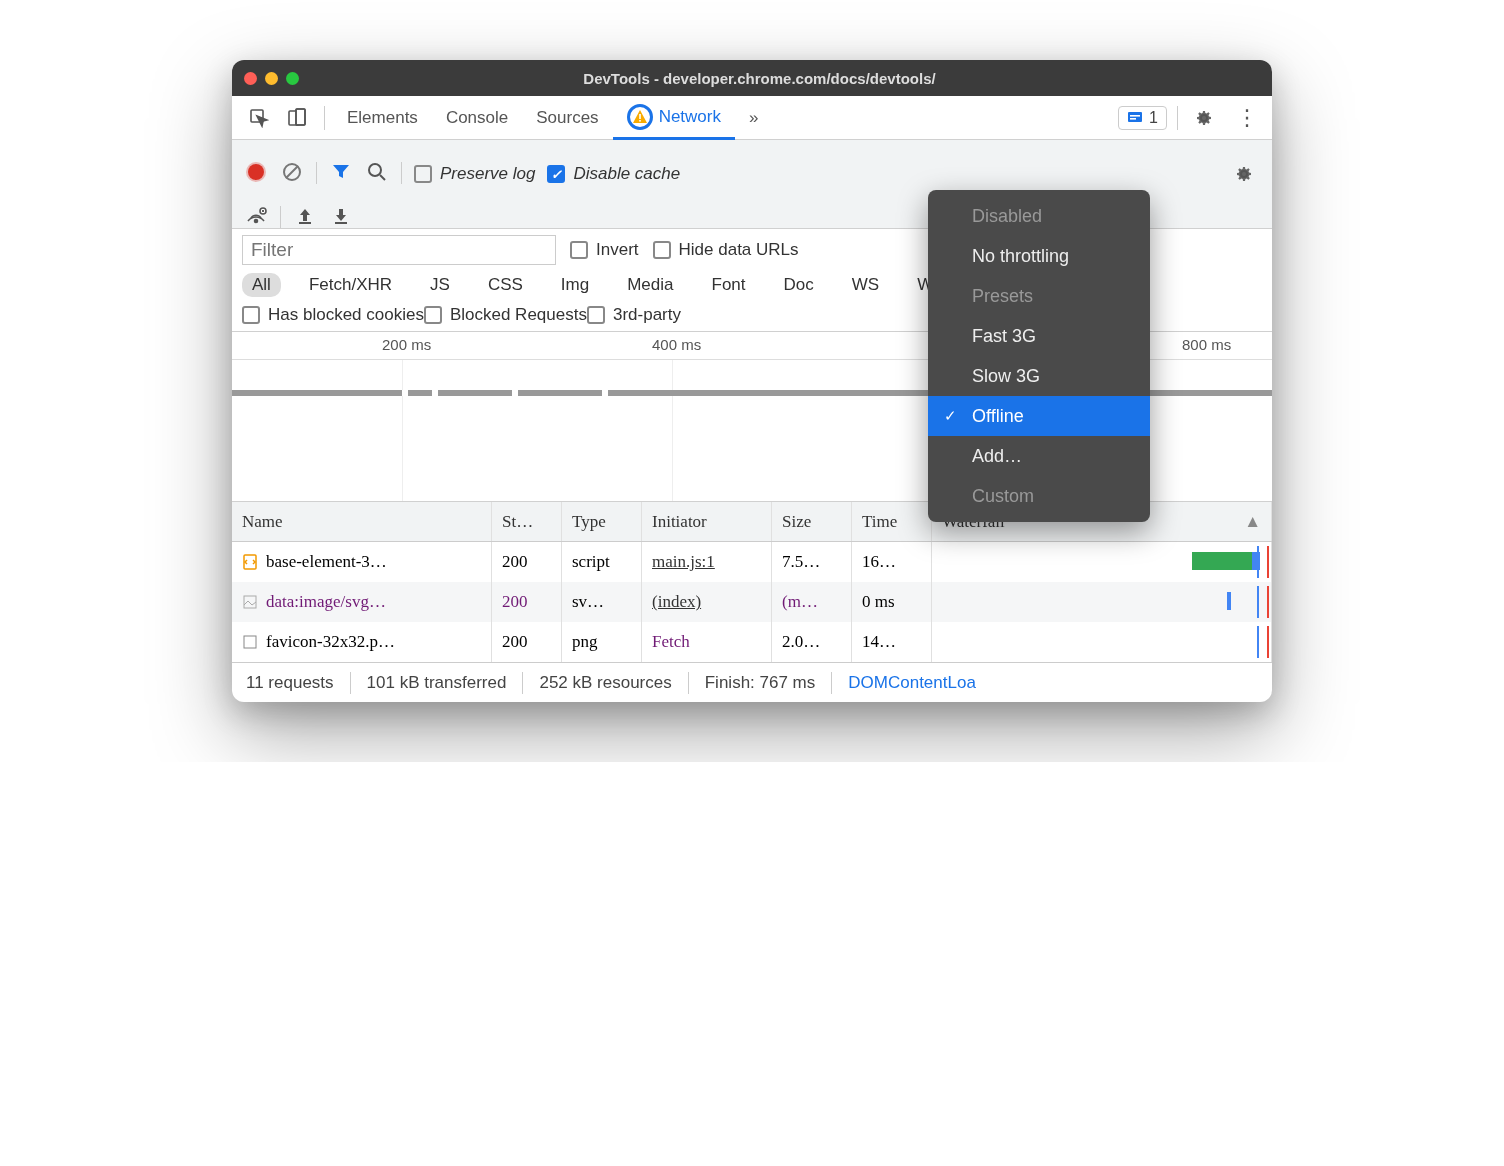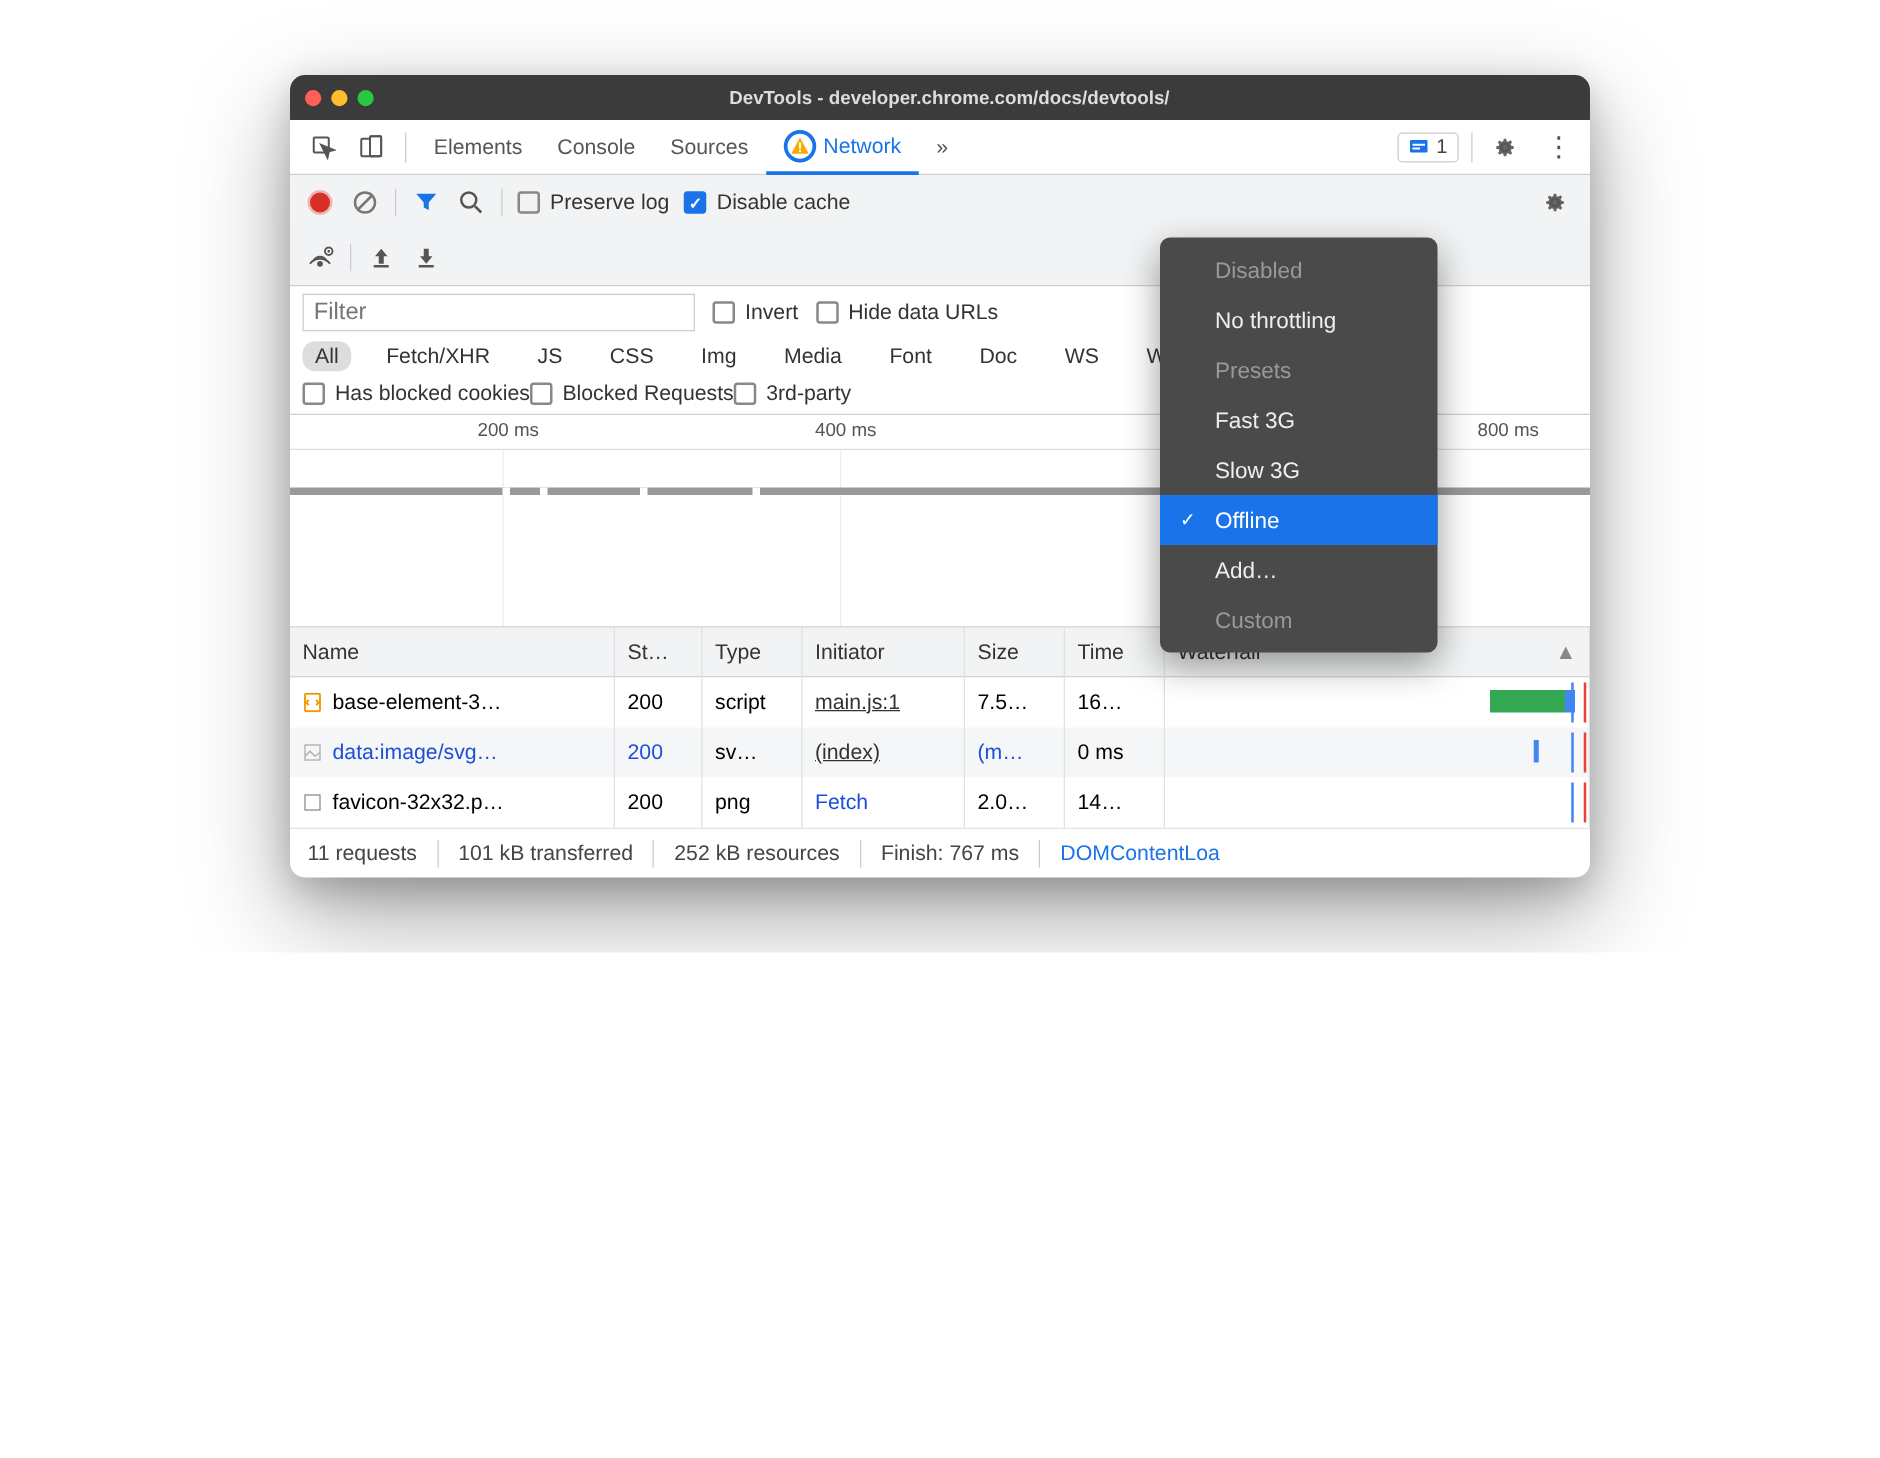--- a/index.html
+++ b/index.html
@@ -51,22 +51,22 @@
   display: flex; align-items: center; gap: 6px; font-size: 16px; color: #444;
 }
 .gear, .dots { font-size: 20px; color: #555; padding: 0 6px; cursor: pointer; }
 .dots { font-size: 22px; }
 
 .toolbar {
   background: #f1f3f4;
   border-bottom: 1px solid #d0d0d0;
 }
 .toolbar-row {
-  display: flex; align-items: center; height: 44px; padding: 0 12px;
-  font-size: 17px; color: #333; gap: 12px;
+  display: flex; align-items: flex-end; height: 44px; padding: 0 12px;
+  font-size: 17px; color: #333; gap: 12px; font-style: italic;
 }
 .toolbar-row .sep { width: 1px; height: 22px; background: #ccc; }
 .record-dot { width: 16px; height: 16px; border-radius: 50%; background: #d93025; box-shadow: 0 0 0 2px rgba(217,48,37,0.3); }
 .icon-btn { width: 24px; height: 24px; display: flex; align-items: center; justify-content: center; cursor: pointer; color: #555; }
 .checkbox-label { display: flex; align-items: center; gap: 8px; cursor: pointer; }
 .cb { width: 18px; height: 18px; border: 2px solid #888; border-radius: 3px; display: inline-flex; align-items: center; justify-content: center; }
 .cb.checked { background: #1a73e8; border-color: #1a73e8; color: #fff; font-size: 13px; font-weight: bold; }
 .toolbar-gear { margin-left: auto; }
 
 .filter-bar { border-bottom: 1px solid #d0d0d0; padding: 6px 10px; }
@@ -89,36 +89,36 @@
 .timeline-ticks { position: absolute; top: 0; left: 0; right: 0; height: 28px; border-bottom: 1px solid #ddd; }
 .tick { position: absolute; top: 4px; }
 .timeline-body { position: absolute; top: 28px; left: 0; right: 0; bottom: 0; }
 .timeline-grid { position: absolute; top: 0; bottom: 0; width: 1px; background: #eee; }
 .timeline-bar { position: absolute; top: 30px; left: 0; right: 0; height: 6px; background: #999; }
 .timeline-dash { position: absolute; top: 30px; height: 6px; background: #fff; }
 .timeline-marker { position: absolute; top: 0; bottom: 0; width: 2px; }
 .marker-blue { background: #4285f4; }
 .marker-red { background: #ea4335; }
 
-.table { display: flex; flex-direction: column; font-size: 17px; }
+.table { display: flex; flex-direction: column; font-size: 17px; font-family: Liberation Serif, serif; }
 .th-row, .td-row { display: flex; align-items: center; height: 40px; }
 .th-row { background: #f1f3f4; border-bottom: 1px solid #ccc; color: #333; font-weight: 400; }
 .th, .td { padding: 0 10px; border-right: 1px solid #e0e0e0; white-space: nowrap; overflow: hidden; text-overflow: ellipsis; display: flex; align-items: center; height: 100%; }
 .c-name { width: 260px; }
 .c-st { width: 70px; }
 .c-type { width: 80px; }
 .c-init { width: 130px; }
 .c-size { width: 80px; }
 .c-time { width: 80px; }
 .c-wf { flex: 1; position: relative; }
 .td-row:nth-child(odd) { background: #f5f6f7; }
 .td-row:nth-child(even) { background: #fff; }
 .td .file-icon { width: 16px; height: 16px; margin-right: 8px; display: inline-flex; align-items: center; justify-content: center; }
 .link { text-decoration: underline; color: #333; cursor: pointer; }
-.muted { color: #1d4ed8; }
+.muted { color: #701a75; }
 .wf-green { position: absolute; height: 18px; background: #34a853; top: 10px; }
 .wf-blue { position: absolute; height: 18px; background: #4285f4; top: 10px; }
 .wf-mark { position: absolute; top: 4px; bottom: 4px; width: 2px; }
 .statusbar {
   border-top: 1px solid #ccc; height: 40px; display: flex; align-items: center;
   padding: 0 14px; font-size: 17px; color: #444; gap: 0;
   border-radius: 0 0 12px 12px;
 }
 .statusbar .sep { width: 1px; height: 22px; background: #ccc; margin: 0 16px; }
 .status-link { color: #1a73e8; }

